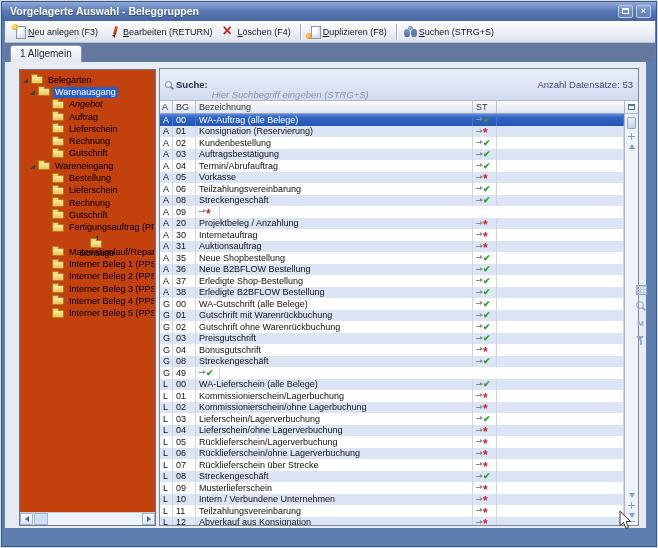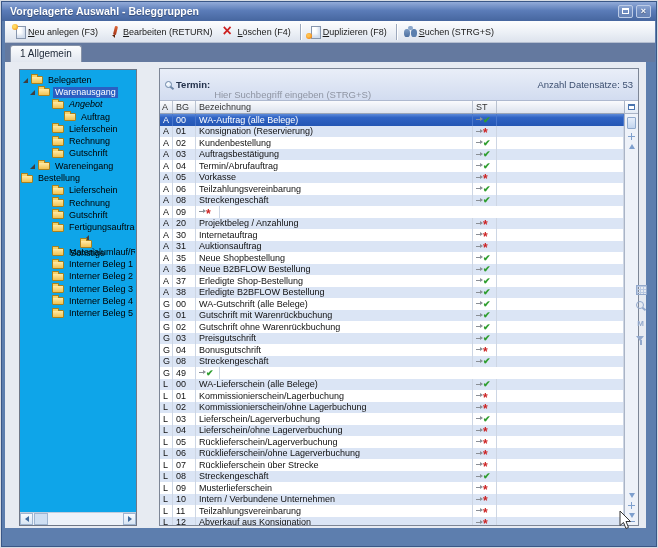--- a/index.html
+++ b/index.html
@@ -55,21 +55,21 @@
   .tabstrip{position:absolute;left:3px;top:41px;width:650px;height:19px;background:#64799f;}
   .tab{position:absolute;left:5px;bottom:0;height:17px;padding:0 9px;
     background:linear-gradient(180deg,#fcfdfe,#e2e7f0);border:1px solid #8793a8;border-bottom:none;
     border-radius:3px 3px 0 0;font-size:10px;line-height:16px;color:#1c2636;}
 
   
   .content{position:absolute;left:3px;top:60px;width:650px;height:483px;background:#5d7eae;}
   .content-light{position:absolute;left:0;top:0;width:641px;height:466px;background:#e7ebf2;}
 
   
-  .tree-panel{position:absolute;left:14px;top:7px;width:118px;height:457px;background:#0ea5e9;
+  .tree-panel{position:absolute;left:14px;top:7px;width:137px;height:457px;background:#c2410c;
     border:1px solid #6f7787;overflow:hidden;}
   .tree-rows{position:absolute;left:1px;top:4px;right:1px;bottom:14px;overflow:hidden;}
   .tree-row{display:flex;align-items:center;height:12.3px;font-size:9px;color:#000;white-space:nowrap;}
   .exp{flex:none;width:0;height:0;border-bottom:5px solid #3f3f3f;border-left:5px solid transparent;margin:1px 3px 0 0;}
   .folder{position:relative;flex:none;width:12px;height:8px;margin-right:3px;
     background:linear-gradient(180deg,#ffeaa6,#f1c251);border:1px solid #a8811f;border-radius:1px;}
   .folder::before{content:"";position:absolute;left:-1px;top:-3px;width:5px;height:2px;background:#f6d269;
     border:1px solid #a8811f;border-bottom:none;border-radius:1px 1px 0 0;}
   .t-label{padding:0 2px;line-height:11px;}
   .t-label.sel{background:#2a5fc2;color:#fff;}
@@ -84,21 +84,21 @@
 
   
   .table-panel{position:absolute;left:154px;top:6px;width:480px;height:458px;background:#fff;
     border:1px solid #7d8696;display:flex;flex-direction:column;}
   .search-row{flex:0 0 15px;background:linear-gradient(180deg,#e9eef8,#d2dcf0);
     border-bottom:1px solid #aeb9cf;display:flex;align-items:center;padding:0 5px;font-size:9.5px;gap:4px;}
   .mag{flex:none;width:7px;height:7px;border:1px solid #6f88a8;border-radius:50%;position:relative;
     background:radial-gradient(circle at 35% 35%,#fff,#cfe0f2);}
   .mag::after{content:"";position:absolute;right:-3px;bottom:-2px;width:4px;height:2px;background:#6f88a8;transform:rotate(40deg);}
   .search-label{font-weight:bold;color:#22304a;}
-  .search-ph{color:#8f95a3;flex:1;margin-top:20px;}
+  .search-ph{font-style:italic;color:#8f95a3;flex:1;margin-top:20px;}
   .rec-count{color:#3c4f70;white-space:nowrap;}
   .table-body{flex:1;display:flex;min-height:0;}
   .cols{flex:1;display:flex;flex-direction:column;min-width:0;}
   .hdr{flex:0 0 13px;background:linear-gradient(180deg,#fafbfd,#dde3ee);border-bottom:1px solid #9aa5b8;
     display:flex;font-size:9px;color:#333;}
   .hc{border-right:1px solid #b9c2d0;padding:0 3px;line-height:12px;white-space:nowrap;overflow:hidden;}
   .col-a{flex:none;width:13px;padding:0 2px;}
   .col-bg{flex:none;width:23px;}
   .col-name{flex:none;width:277px;}
   .col-st{flex:none;width:24px;}
@@ -204,42 +204,42 @@
             </div>
             <div class="tree-row" style="padding-left: 9px;">
               <span class="exp"></span>
               <span class="folder open"></span>
               <span class="t-label sel">Warenausgang</span>
             </div>
             <div class="tree-row" style="padding-left: 31px; font-style: italic;">
               <span class="folder"></span>
               <span class="t-label">Angebot</span>
             </div>
-            <div class="tree-row" style="padding-left: 31px; margin-left: 12px;">
+            <div class="tree-row" style="padding-left: 31px;">
               <span class="folder"></span>
               <span class="t-label">Auftrag</span>
             </div>
             <div class="tree-row" style="padding-left: 31px;">
               <span class="folder"></span>
               <span class="t-label">Lieferschein</span>
             </div>
             <div class="tree-row" style="padding-left: 31px;">
               <span class="folder"></span>
               <span class="t-label">Rechnung</span>
             </div>
             <div class="tree-row" style="padding-left: 31px;">
               <span class="folder"></span>
               <span class="t-label">Gutschrift</span>
             </div>
             <div class="tree-row" style="padding-left: 9px;">
               <span class="exp"></span>
               <span class="folder open"></span>
               <span class="t-label">Wareneingang</span>
             </div>
-            <div class="tree-row" style=" align-items: center;">
+            <div class="tree-row" style="padding-left: 31px; align-items: center;">
               <span class="folder"></span>
               <span class="t-label">Bestellung</span>
             </div>
             <div class="tree-row" style="padding-left: 31px;">
               <span class="folder"></span>
               <span class="t-label">Lieferschein</span>
             </div>
             <div class="tree-row" style="padding-left: 31px;">
               <span class="folder"></span>
               <span class="t-label">Rechnung</span>
@@ -290,21 +290,21 @@
           <span class="hs-space"></span>
           <span class="hs-btn">
               <span class="tri-r"></span>
             </span>
         </div>
       </div>
 
       <div class="table-panel">
         <div class="search-row">
           <span class="mag"></span>
-          <span class="search-label">Termin:</span>
+          <span class="search-label">Suche:</span>
           <span class="search-ph">Hier Suchbegriff eingeben (STRG+S)</span>
           <span class="rec-count"><span>Anzahl Datensätze:</span> <span>53</span></span>
         </div>
         <div class="table-body">
           <div class="cols">
             <div class="hdr">
                 <span class="hc col-a">A</span>
                 <span class="hc col-bg">BG</span>
                 <span class="hc col-name">Bezeichnung</span>
                 <span class="hc col-st">ST</span>

